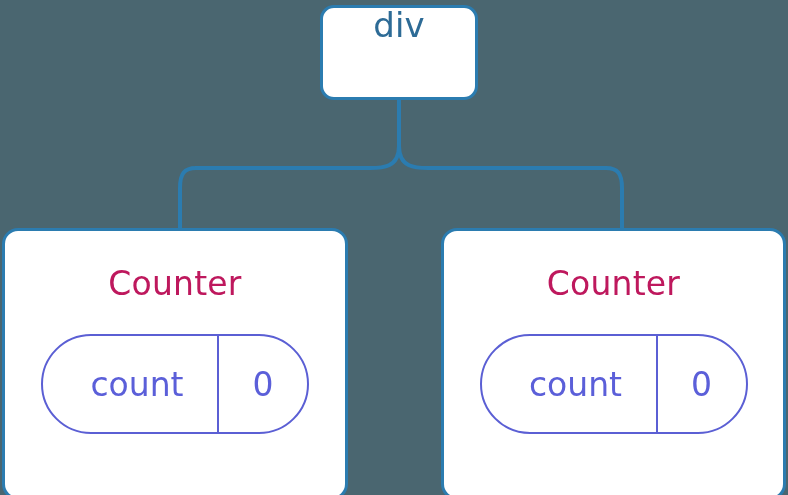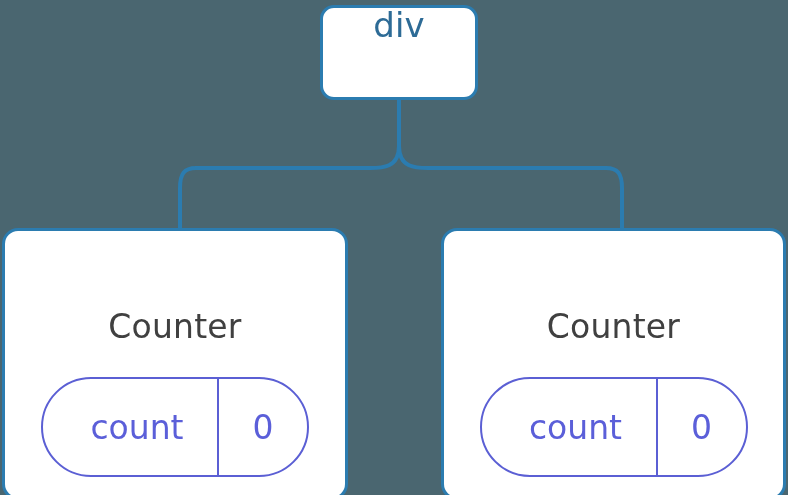--- a/index.html
+++ b/index.html
@@ -58,24 +58,24 @@
     height: 272px;
     border-radius: 16px;
     display: flex;
     flex-direction: column;
     align-items: center;
   }
   #counter-node-left  { left: 2px;   width: 346px; }
   #counter-node-right { left: 441px; width: 345px; }
 
   .counter-title {
-    color: #404040;
+    color: #be185d;
     font-size: 33px;
     line-height: 1;
-    margin-top: 79px;
+    margin-top: 36px;
     letter-spacing: 0.2px;
   }
 
   
   .state-pill {
     position: relative;
     margin-top: 34px;
     height: 100px;
     width: 268px;
     border: 2px solid #5b5fd4;

